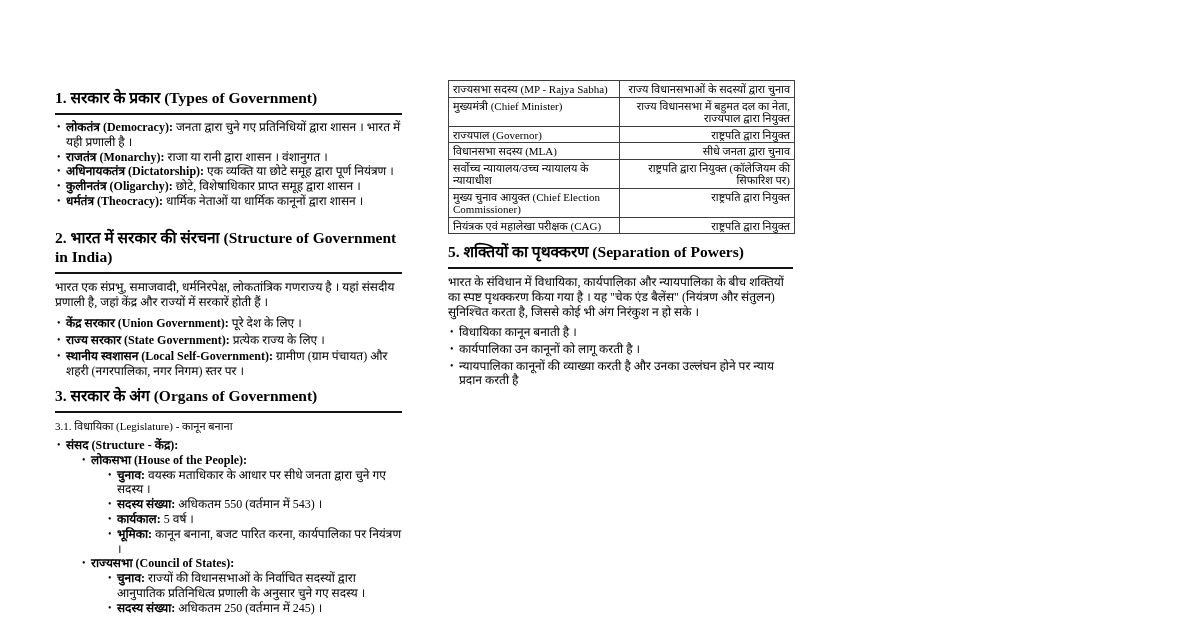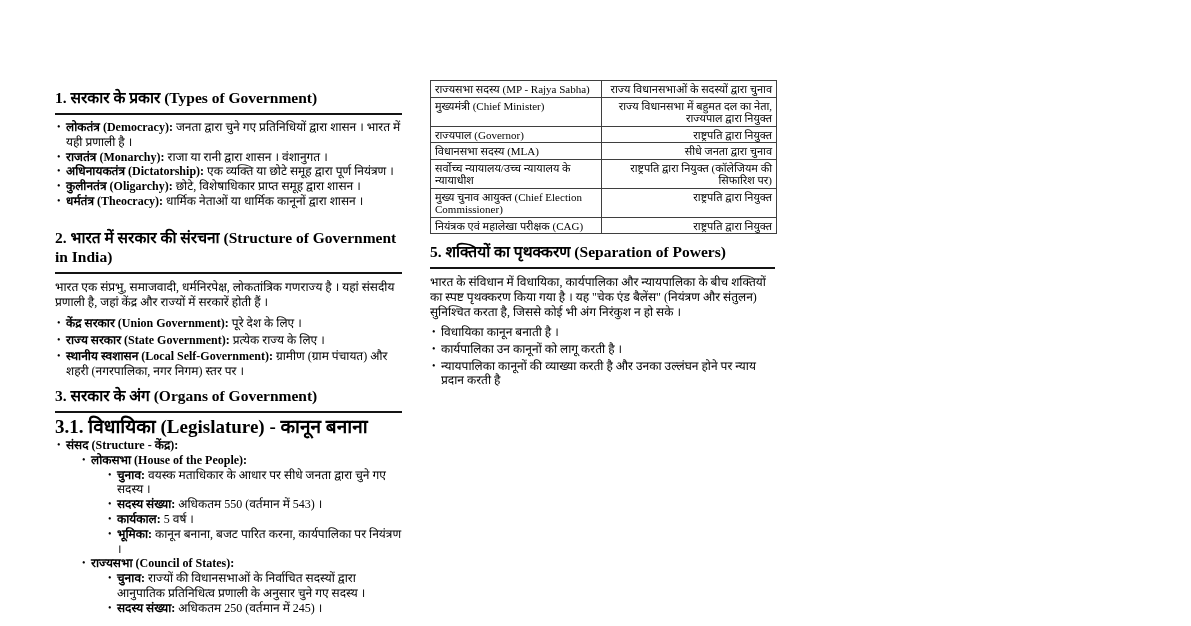--- a/index.html
+++ b/index.html
@@ -5,30 +5,30 @@
   html, body { margin: 0; padding: 0; }
   body {
     width: 1191px; height: 626px; overflow: hidden;
     background: #ffffff;
     font-family: "Liberation Serif", "DejaVu Serif", serif;
     color: #000000;
   }
   .page { position: relative; width: 1191px; height: 626px; background: #ffffff; }
 
   .col-left  { position: absolute; left: 55px;  top: 88px; width: 347px; }
-  .col-right { position: absolute; left: 430px; top: 80px; width: 345px; }
+  .col-right { position: absolute; left: 448px; top: 80px; width: 345px; }
 
   .sec-heading {
     font-size: 15.5px; line-height: 19px; font-weight: bold; margin: 0;
   }
   .rule {
     border: 0; border-top: 2px solid #141414; height: 0; margin: 6px 0 0 0;
   }
   .sub-heading {
-    font-size: 19px; line-height: 17px; font-weight: bold; margin: 5px 0 0 0;
+    font-size: 11px; line-height: 17px; font-weight: normal; margin: 5px 0 0 0;
   }
   p.body {
     font-size: 12px; line-height: 15px; margin: 6px 0 0 0;
   }
 
   ul { margin: 0; padding: 0; list-style: none; font-size: 12px; line-height: 14.8px; }
   li { position: relative; }
   li.bullet::before {
     content: "\2022";
     position: absolute; left: 2px; top: 0;

